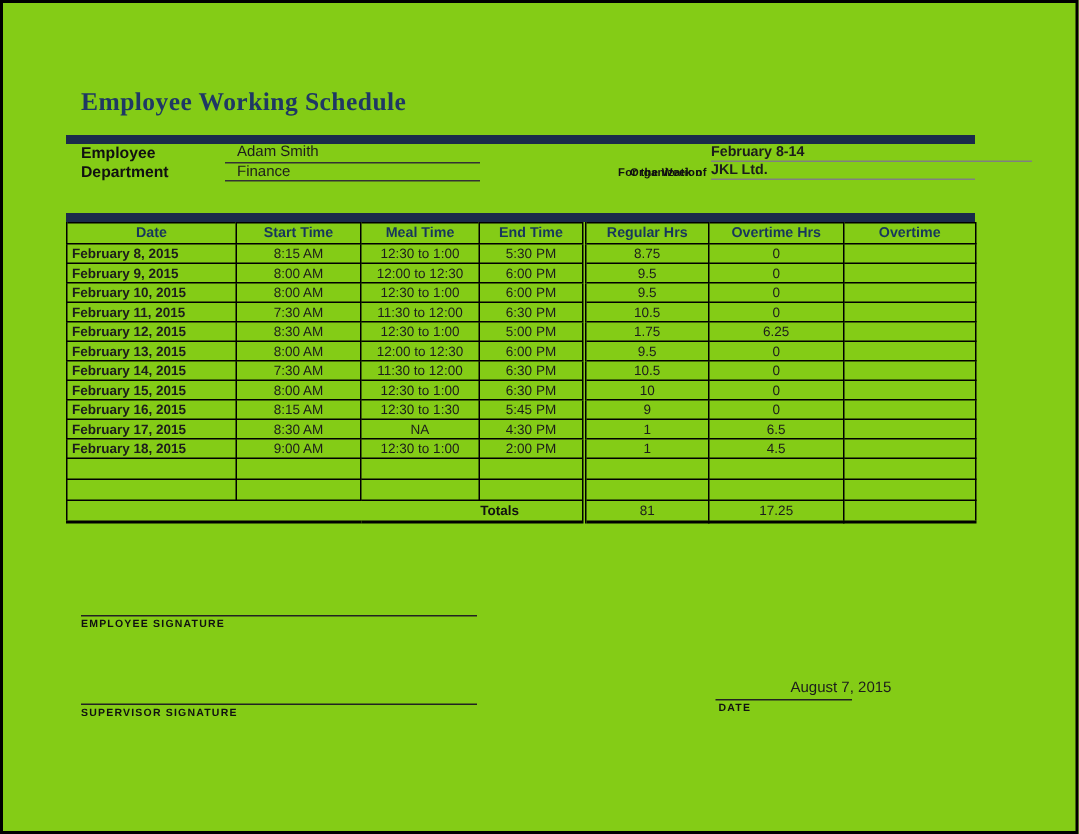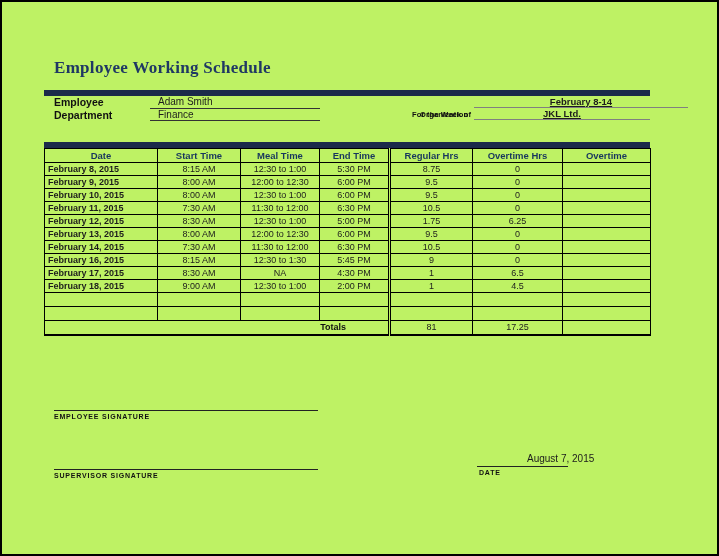--- a/index.html
+++ b/index.html
@@ -4,37 +4,37 @@
 <style>
   :root{
     --navy:#1b2b4a;
     --title:#1f3864;
     --head-text:#17365d;
     --ink:#1c1c1c;
   }
   *{box-sizing:border-box;margin:0;padding:0;}
   body{background:#fff;font-family:"Liberation Sans",sans-serif;}
   .page{
-    position:relative;width:719px;height:556px;background:#bef264;
+    position:relative;width:719px;height:556px;background:#84cc16;
     border:2px solid #000;overflow:hidden;
   }
   .abs{position:absolute;}
   .title{
     left:52px;top:56px;
     font-family:"Liberation Serif",serif;font-weight:bold;
     font-size:17px;color:var(--title);letter-spacing:.3px;
   }
   .bar{background:var(--navy);}
   .bar-top{left:42px;top:88px;width:606px;height:6px;}
   .flabel{font-size:10.5px;font-weight:bold;color:#111;}
   .fvalue{font-size:10px;color:var(--ink);}
   .uline{height:0;border-bottom:1px solid #333;}
   .uline-gray{height:0;border-bottom:1px solid #808080;}
   .slabel{font-size:7.5px;font-weight:bold;color:#111;letter-spacing:.2px;}
-  .svalue{font-size:9.5px;font-weight:bold;color:var(--ink);text-align:center;text-decoration:underline;}
+  .svalue{font-size:9.5px;font-weight:bold;color:var(--ink);}
 
   .tablewrap{left:42px;top:140px;width:606px;}
   .bar-table{width:606px;height:6px;}
   table{
     border-collapse:collapse;table-layout:fixed;width:606px;
     border:1px solid #000;border-bottom:2px solid #000;
   }
   th,td{
     border:1px solid #000;overflow:hidden;white-space:nowrap;
     text-align:center;vertical-align:middle;
@@ -157,20 +157,29 @@
           <tr>
             <td class="datecell">February 14, 2015</td>
             <td>7:30 AM</td>
             <td>11:30 to 12:00</td>
             <td>6:30 PM</td>
             <td class="dbl">10.5</td>
             <td>0</td>
             <td></td>
           </tr>
           <tr>
+            <td class="datecell">February 15, 2015</td>
+            <td>8:00 AM</td>
+            <td>12:30 to 1:00</td>
+            <td>6:30 PM</td>
+            <td class="dbl">10</td>
+            <td>0</td>
+            <td></td>
+          </tr>
+          <tr>
             <td class="datecell">February 16, 2015</td>
             <td>8:15 AM</td>
             <td>12:30 to 1:30</td>
             <td>5:45 PM</td>
             <td class="dbl">9</td>
             <td>0</td>
             <td></td>
           </tr>
           <tr>
             <td class="datecell">February 17, 2015</td>

